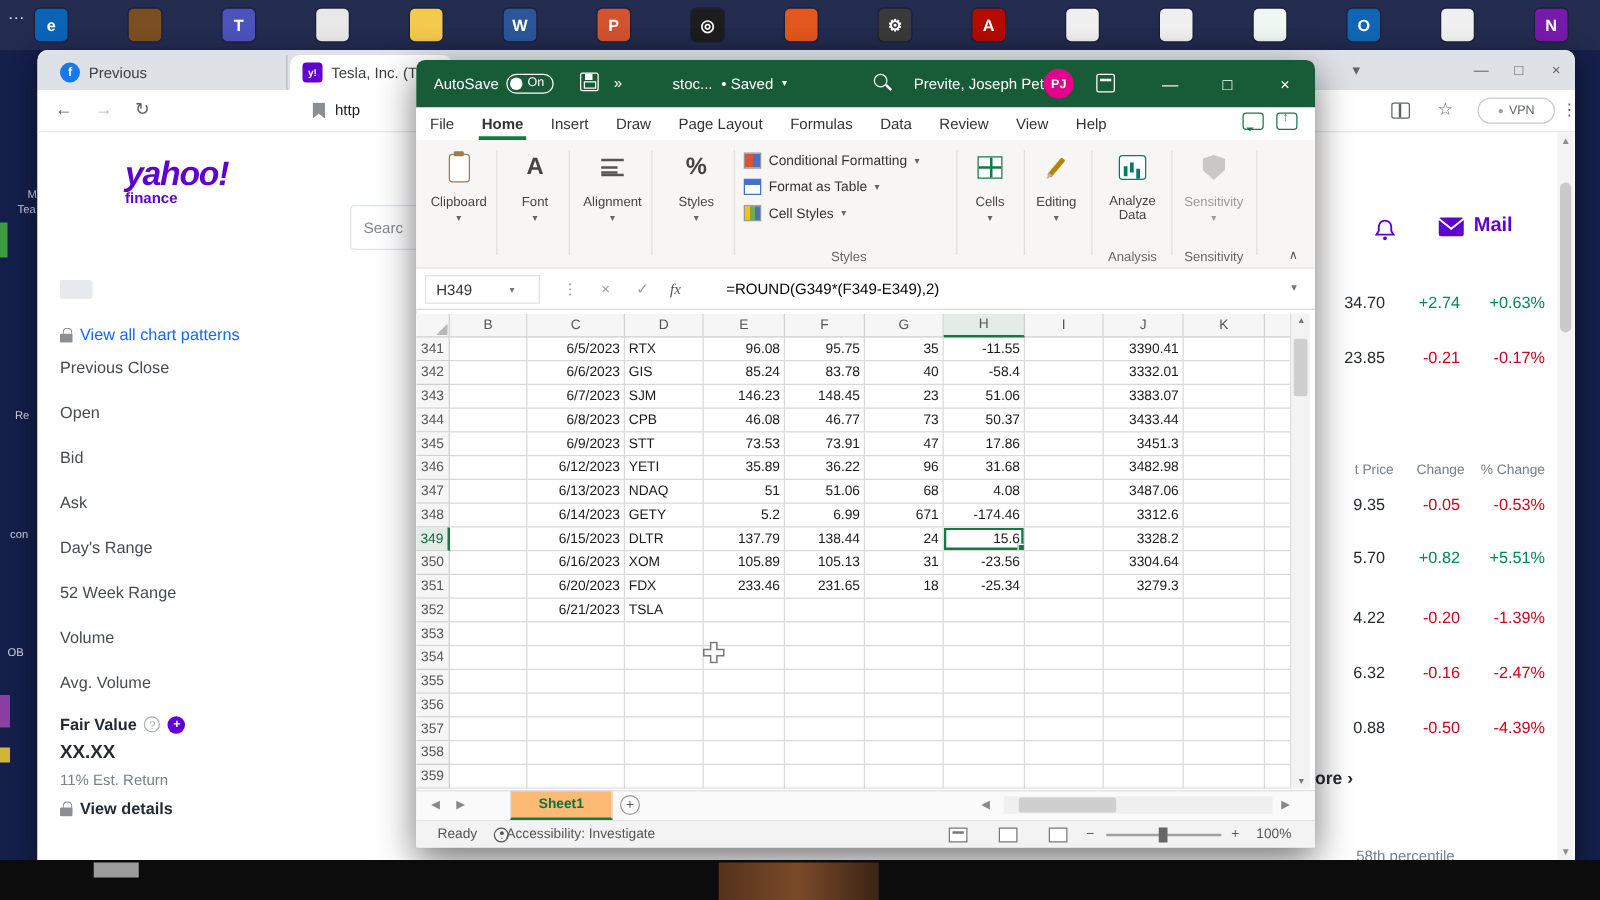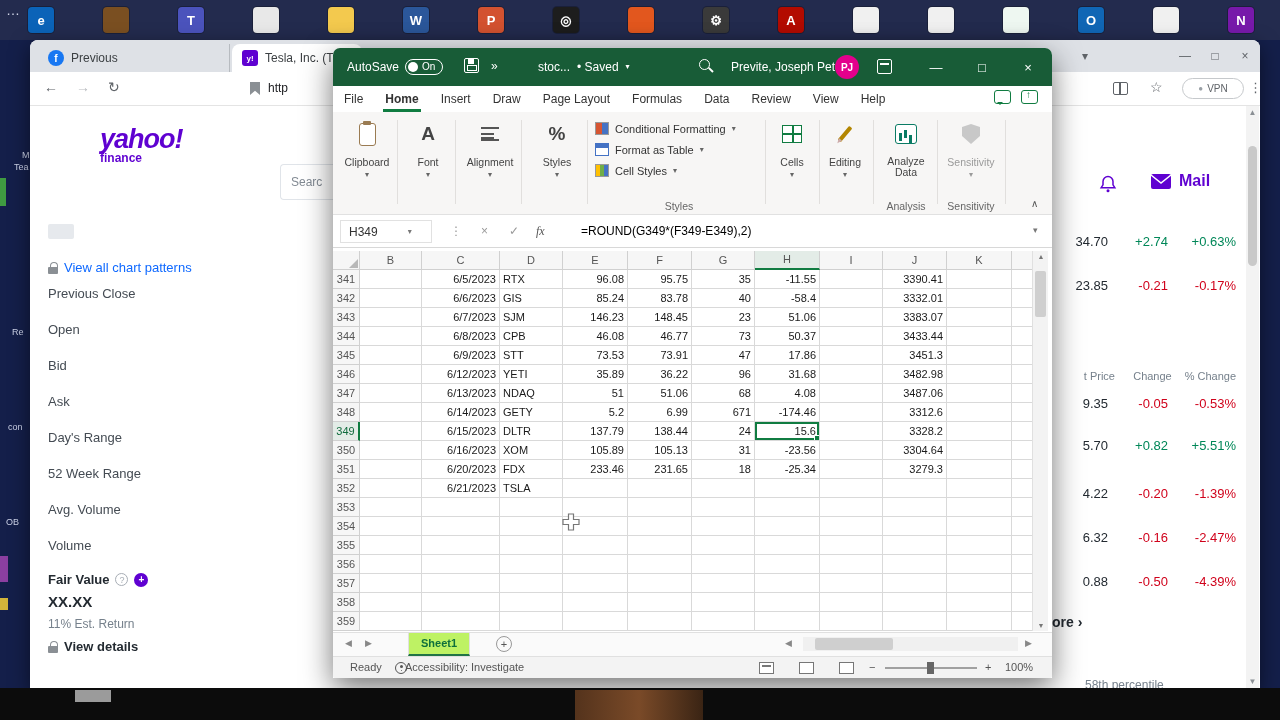--- a/index.html
+++ b/index.html
@@ -194,21 +194,21 @@
   .selcell::after { content:""; position:absolute; right:-2px; bottom:-2px; width:5px; height:5px; background:#107c41; border:1px solid #fff; }
   .vscroll { position:absolute; left:699px; top:203px; width:16px; height:380px; background:#f3f3f3; border-left:1px solid #e0e0e0;
              font-size:7px; color:#777; text-align:center; }
   .vthumb { position:absolute; left:2px; top:20px; width:11px; height:46px; background:#cfcfcf; border-radius:2px; }
   .varr { position:absolute; left:0; width:16px; }
 
   
   .sheetbar { position:absolute; left:0; top:584px; width:719px; height:24px; background:#fafafa; border-top:1px solid #e0e0e0;
               font-size:11px; color:#555; }
   .sb-nav { position:absolute; top:5px; font-size:9px; color:#888; }
-  .sheet-tab { position:absolute; left:75px; top:0; height:23px; padding:0 12px; background:#bef264;
+  .sheet-tab { position:absolute; left:75px; top:0; height:23px; padding:0 22px; background:#fdba74;
                border-right:1px solid #e0e0e0; border-left:1px solid #e0e0e0; border-bottom:2px solid #217346;
                color:#0e703c; font-weight:bold; line-height:21px; }
   .add-sheet { position:absolute; left:163px; top:3px; width:16px; height:16px; border:1px solid #999; border-radius:50%;
                text-align:center; line-height:14px; font-size:11px; color:#555; }
   .hscroll-track { position:absolute; left:470px; top:4px; width:215px; height:14px; background:#f0f0f0; }
   .hthumb { position:absolute; left:12px; top:1px; width:78px; height:12px; background:#cfcfcf; border-radius:2px; }
 
   
   .statusbar { position:absolute; left:0; top:608px; width:719px; height:22px; background:#f3f3f3; border-top:1px solid #e0e0e0;
                font-size:11px; color:#555; border-radius:0 0 2px 2px; }
@@ -327,22 +327,22 @@
         <span class="lock"></span>
         <span>View all chart patterns</span>
       </div>
       <div class="q-fields" id="q-fields">
           <div class="q-field">Previous Close</div>
           <div class="q-field">Open</div>
           <div class="q-field">Bid</div>
           <div class="q-field">Ask</div>
           <div class="q-field">Day's Range</div>
           <div class="q-field">52 Week Range</div>
+          <div class="q-field">Volume</div>
           <div class="q-field">Avg. Volume</div>
-          <div class="q-field">Volume</div>
         </div>
       <div class="fv-row">
         <span class="fv-label">Fair Value</span>
         <span class="info-circ">?</span>
         <span class="fv-badge">+</span>
       </div>
       <div class="fv-value">XX.XX</div>
       <div class="fv-est">11% Est. Return</div>
       <div class="fv-details">
         <span class="lock"></span>

